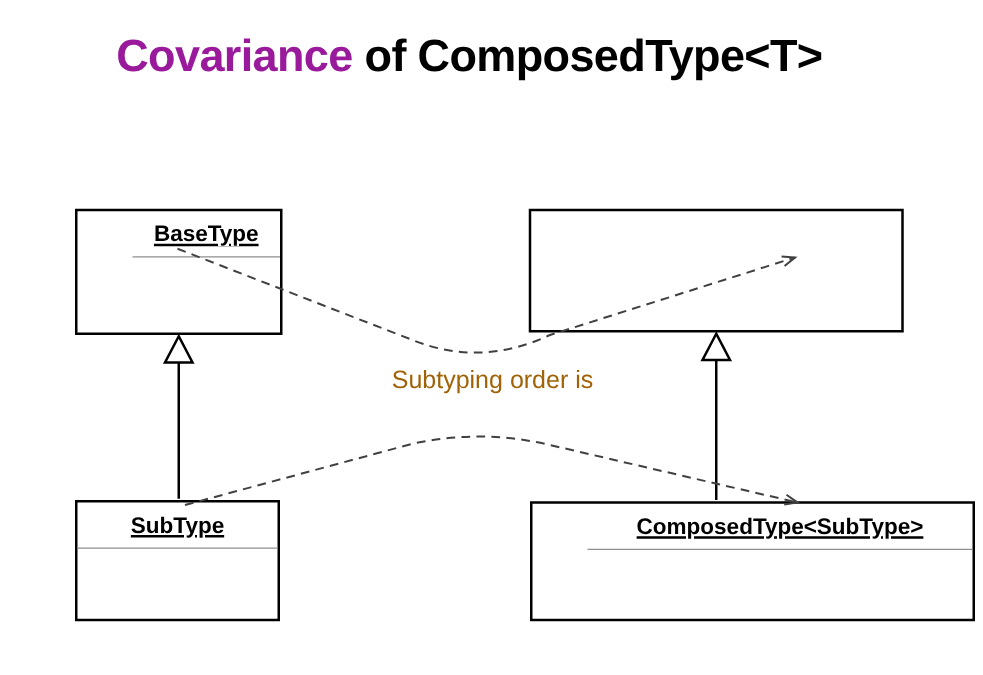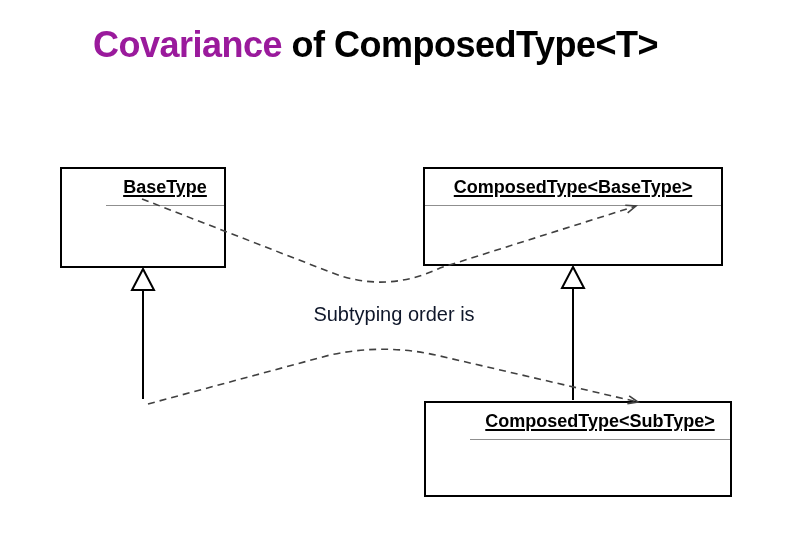--- a/index.html
+++ b/index.html
@@ -51,33 +51,32 @@
     text-decoration: underline;
     text-decoration-thickness: 2px;
     text-underline-offset: 2px;
     white-space: nowrap;
   }
   .cls .cls-body { flex: 1; }
 
   #box-basetype      { left: 60px;  top: 167px; width: 166px; height: 101px; padding-left: 44px; }
   #box-composedbase  { left: 423px; top: 167px; width: 300px; height: 99px; }
   #box-subtype       { left: 60px;  top: 400px; width: 164px; height: 97px; }
-  #box-composedsub   { left: 424px; top: 401px; width: 308px; height: 96px; padding-left: 44px; }
+  #box-composedsub   { left: 424px; top: 401px; width: 356px; height: 96px; padding-left: 44px; }
 
   
   .annotation {
     position: absolute;
     left: 274px;
     top: 291px;
     width: 240px;
     text-align: center;
     font-size: 20px;
     line-height: 26px;
-    color: #0f172a;
-    margin-top: 10px;
+    color: #a16207;
   }
 
   
   #arrows {
     position: absolute;
     left: 0; top: 0;
     width: 786px; height: 540px;
     pointer-events: none;
   }
   .solid-edge { stroke: #000000; stroke-width: 2; fill: none; }
@@ -97,24 +96,27 @@
   <div class="page-title">
     <span class="hl">Covariance</span><span> of ComposedType&lt;T&gt;</span>
   </div>
 
   <div class="cls" id="box-basetype">
     <div class="cls-title">BaseType</div>
     <div class="cls-body"></div>
   </div>
 
   <div class="cls" id="box-composedbase">
-    <div class="cls-title">ComposedType&lt;BaseType&gt;</div>
     <div class="cls-body"></div>
   </div>
 
+  <div class="cls" id="box-subtype">
+    <div class="cls-title">SubType</div>
+    <div class="cls-body"></div>
+  </div>
 
   <div class="cls" id="box-composedsub">
     <div class="cls-title">ComposedType&lt;SubType&gt;</div>
     <div class="cls-body"></div>
   </div>
 
   <div class="annotation">
     <div>Subtyping order is</div>
   </div>
 

